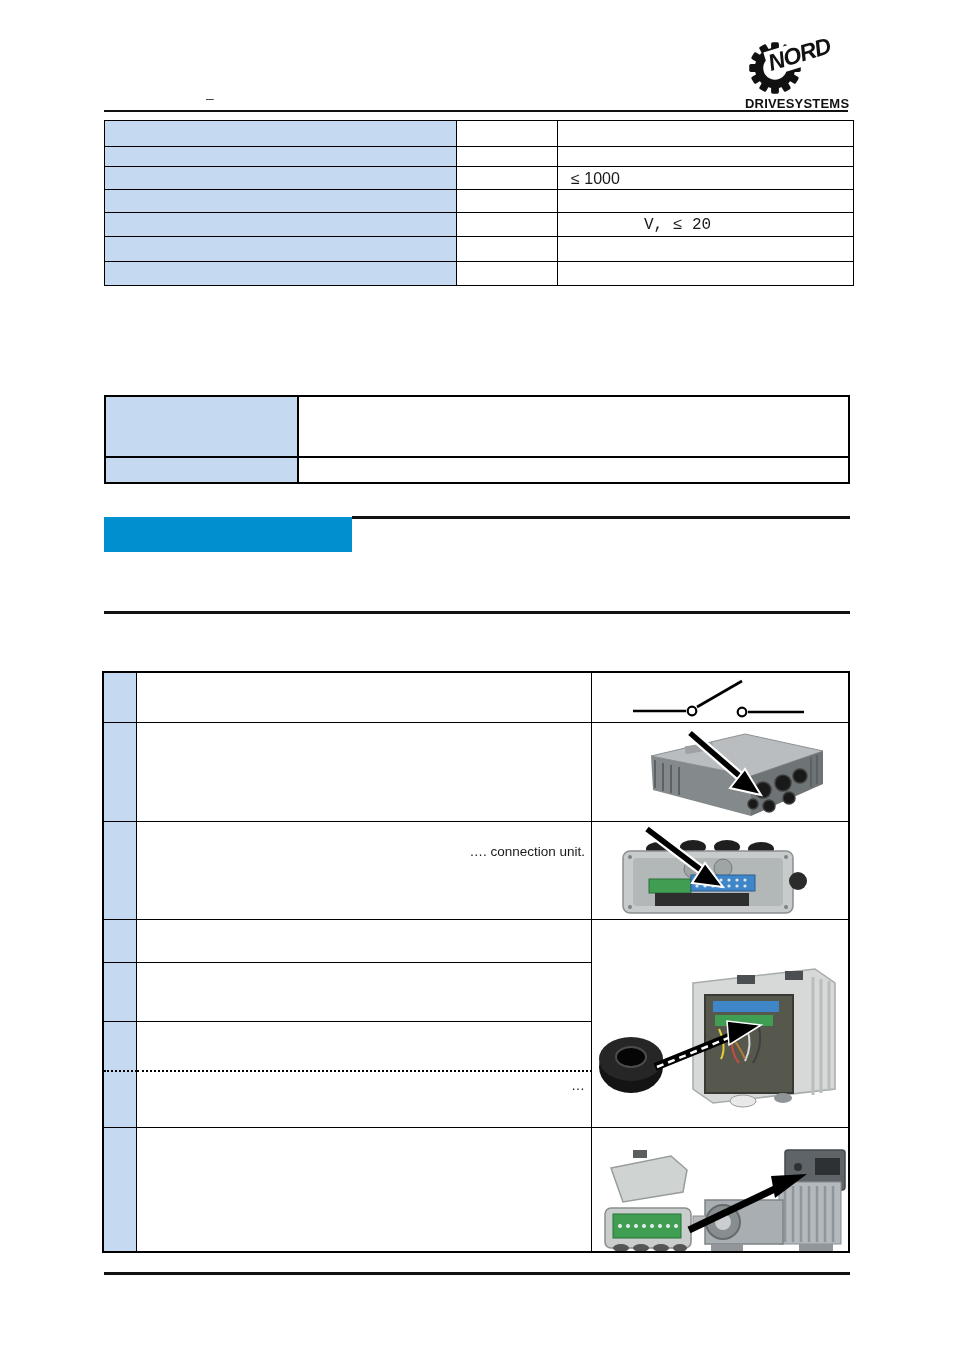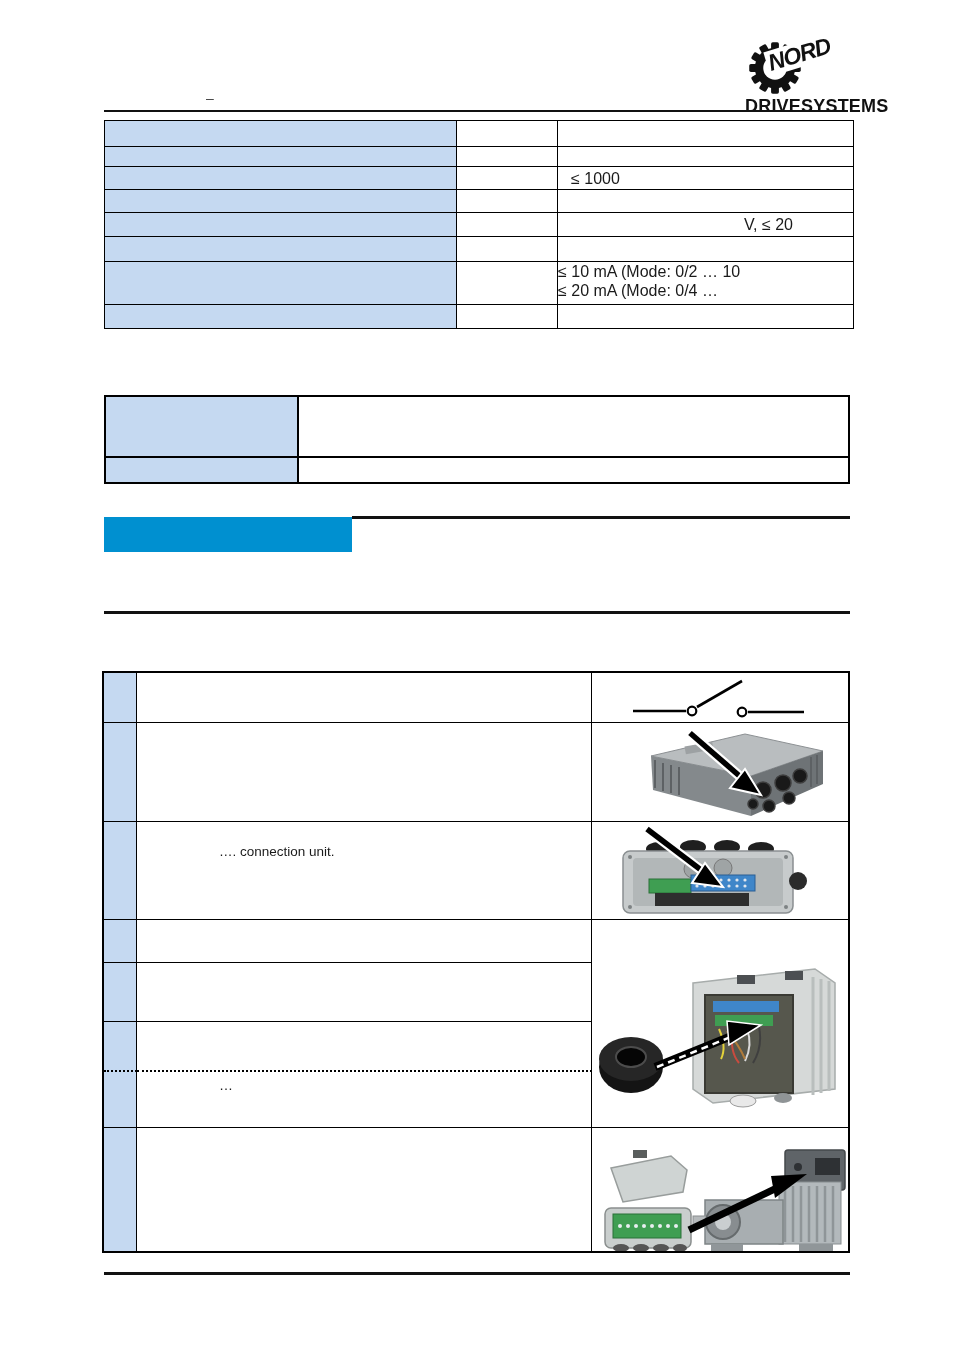--- a/index.html
+++ b/index.html
@@ -12,47 +12,48 @@
   .hdr-dash{left:206px;top:90px;font-size:14px;color:#4a4a4a;}
   .hdr-rule{left:104px;top:110px;width:744px;height:2px;background:#111;}
   .logo-wrap{left:745px;top:36px;width:110px;height:80px;}
   .logo-gear{position:absolute;left:2px;top:4px;}
   .logo-nord{
     position:absolute;left:22px;top:16px;transform:rotate(-17deg);transform-origin:left center;
     font-style:italic;font-weight:900;font-size:23px;line-height:1;color:#111;
     background:#fff;padding:1px 4px 1px 2px;letter-spacing:-1px;
   }
   .logo-tag{position:absolute;left:0px;top:60px;width:104px;text-align:center;
-    font-size:18px;font-weight:bold;letter-spacing:0.2px;color:#111;}
+    font-size:13px;font-weight:bold;letter-spacing:0.2px;color:#111;}
   
   .spec-wrap{left:104px;top:120px;}
   table{border-collapse:collapse;table-layout:fixed;}
   .spec{width:746px;border:1.5px solid #000;}
   .spec td{border:1px solid #000;padding:0;font-size:16px;vertical-align:top;overflow:hidden;}
   .blue{background:#c5d9f1;}
   .spec .c1{width:351px;}
   .spec .c2{width:100px;}
   .spec .c3{width:295px;}
   .v-left{display:block;padding:3px 4px 0 13px;}
-  .v-center{display:block;padding:3px 60px 0 4px;text-align:right;}
+  .v-center{display:block;padding:3px 60px 0 4px;text-align:center;font-family:Liberation Mono, monospace;}
   .two-line{padding:3px 4px 0 13px;line-height:19px;}
   
   .info-wrap{left:104px;top:395px;}
   .info{width:746px;border:2px solid #000;}
   .info td{border:2px solid #000;padding:0;}
   .info .c1{width:191px;}
   
   .bar-line{left:352px;top:516px;width:498px;height:2.5px;background:#111;}
   .section-bar{left:104px;top:517px;width:248px;height:35px;}
   .mid-rule{left:104px;top:611px;width:746px;height:2.5px;background:#111;}
   
   .steps{
     left:104px;top:673px;width:746px;height:580px;
     display:grid;grid-template-columns:33px 455px 258px;
     grid-template-rows:50px 99px 98px 43px 59px 50px 56px 125px;
+    text-align:right;
   }
   .steps-border{left:102px;top:671px;width:748px;height:582px;border:2px solid #000;box-sizing:border-box;pointer-events:none;}
   .cell{box-sizing:border-box;overflow:hidden;}
   .br{border-right:1.5px solid #000;}
   .bb{border-bottom:1.5px solid #000;}
   .bdot{border-bottom:2px dotted #000;}
   .step-text{font-size:13.5px;padding:22px 6px 0 82px;}
   .step-text.small-top{padding-top:5px;font-size:14px;}
   .imgcell{display:flex;align-items:center;justify-content:center;}
   .ftr-rule{left:104px;top:1272px;width:746px;height:2.5px;background:#111;}
@@ -115,28 +116,20 @@
       <td class="c1 blue" style="background: rgb(197, 217, 241);"></td>
       <td class="c2"></td>
       <td class="c3">
             <span class="v-center">V, ≤ 20</span>
           </td>
     </tr>
     <tr style="height:25px">
       <td class="c1 blue" style="background: rgb(197, 217, 241);"></td>
       <td class="c2"></td>
       <td class="c3"></td>
-    </tr>
-    <tr style="height:43px">
-      <td class="c1 blue" style="background: rgb(197, 217, 241);"></td>
-      <td class="c2"></td>
-      <td class="c3 two-line">
-        <div>≤ 10 mA (Mode: 0/2 … 10</div>
-        <div>≤ 20 mA (Mode: 0/4 …</div>
-      </td>
     </tr>
     <tr style="height:24px">
       <td class="c1 blue" style="background: rgb(197, 217, 241);"></td>
       <td class="c2"></td>
       <td class="c3"></td>
     </tr>
   </tbody>
     </table>
 </div>
 

